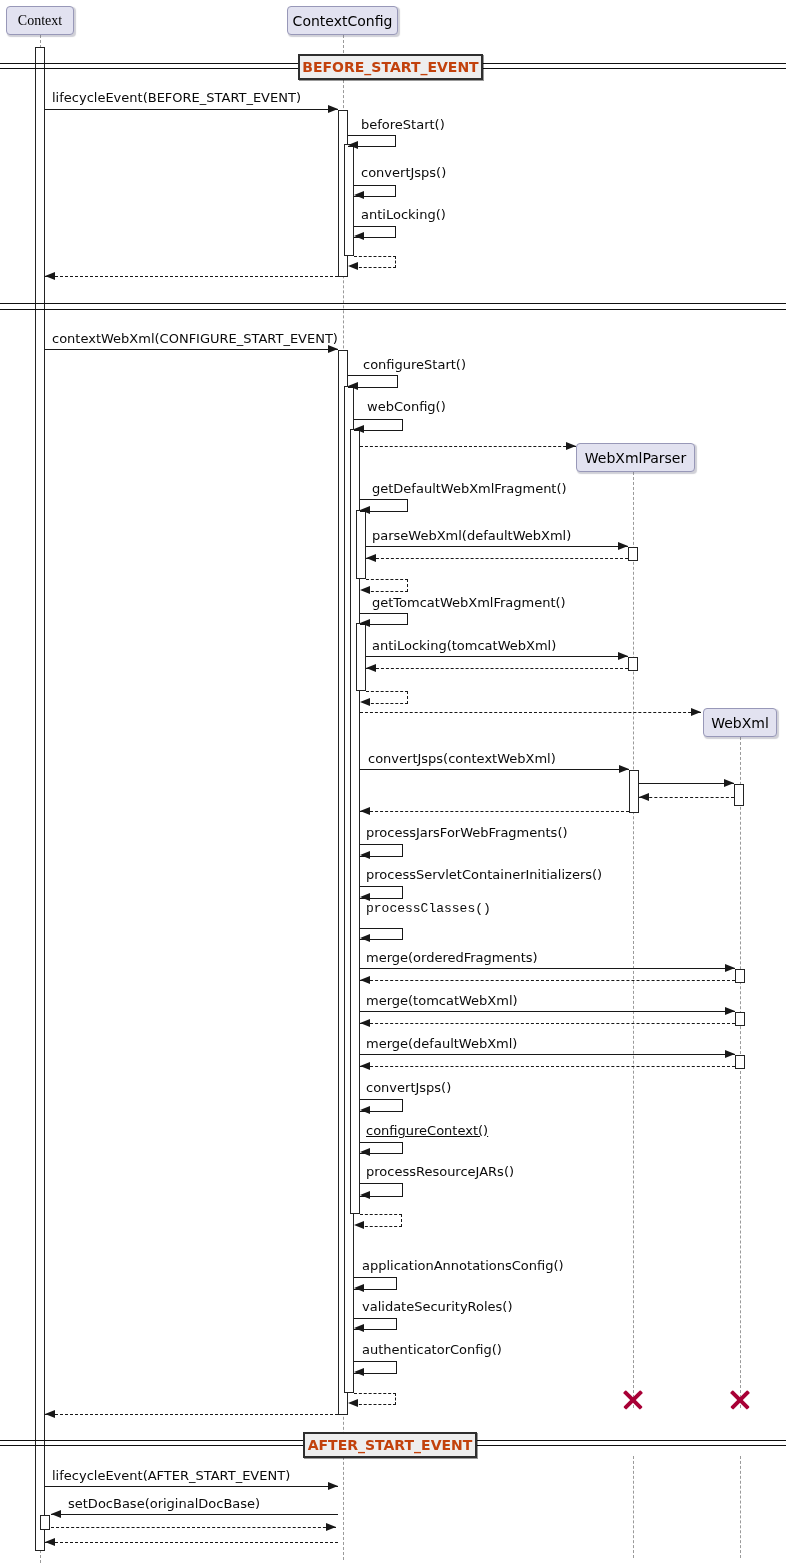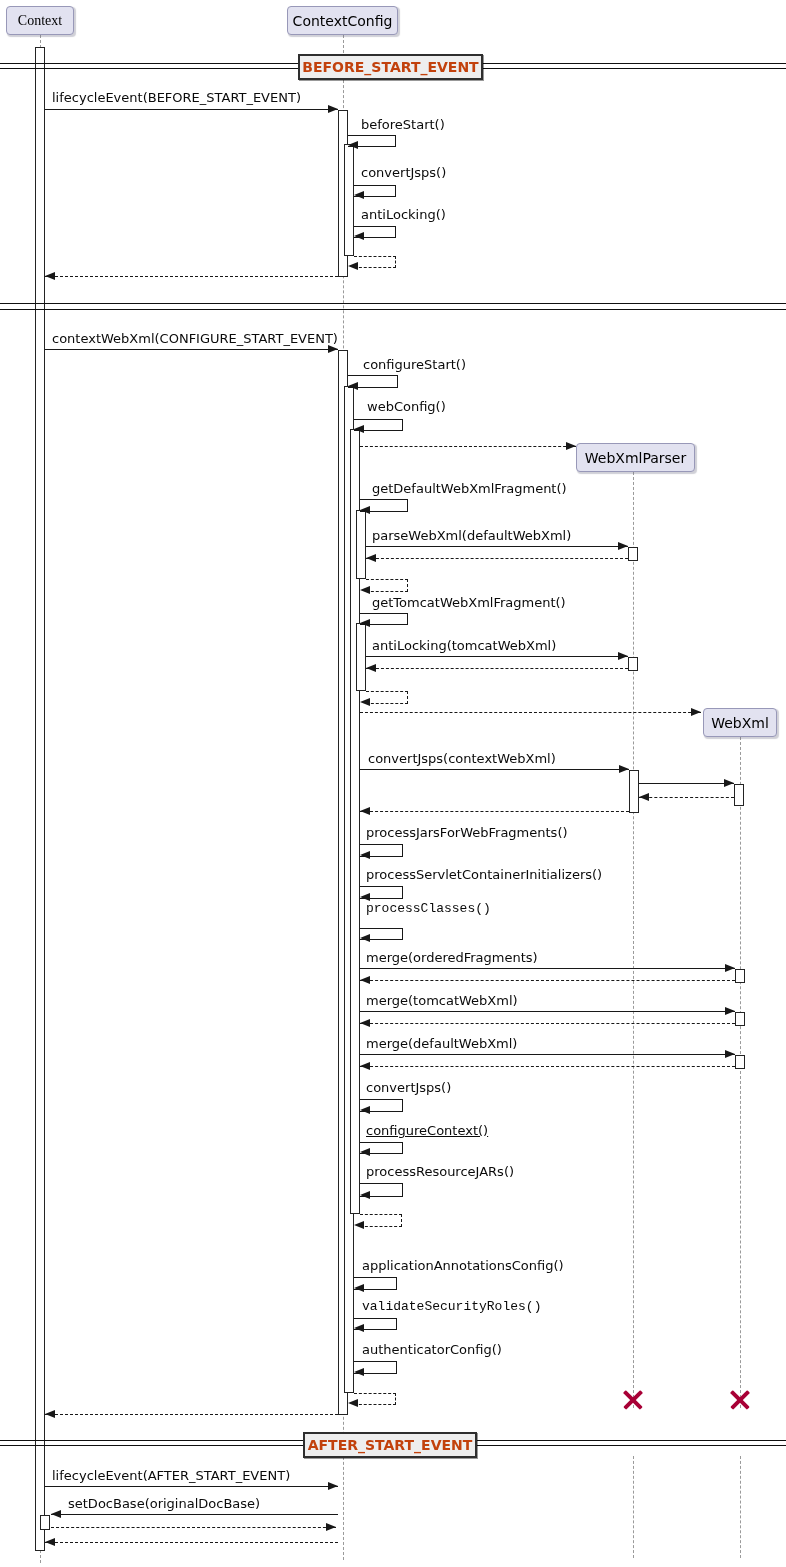--- a/index.html
+++ b/index.html
@@ -183,21 +183,21 @@
     <div class="selfcall" style="left: 360px; top: 1183px; width: 42px; height: 12px;"></div>
     <div class="arrow-left" style="left: 360px; top: 1191px;"></div>
     <div class="msg-label" style="left: 366px; top: 1164px;">processResourceJARs()</div>
     <div class="selfcall dashed" style="left: 360px; top: 1214px; width: 41px; height: 11px;"></div>
     <div class="arrow-left" style="left: 354px; top: 1221px;"></div>
     <div class="selfcall" style="left: 354px; top: 1277px; width: 42px; height: 11px;"></div>
     <div class="arrow-left" style="left: 354px; top: 1284px;"></div>
     <div class="msg-label" style="left: 362px; top: 1258px;">applicationAnnotationsConfig()</div>
     <div class="selfcall" style="left: 354px; top: 1318px; width: 42px; height: 10px;"></div>
     <div class="arrow-left" style="left: 354px; top: 1324px;"></div>
-    <div class="msg-label" style="left: 362px; top: 1299px; font-family: Liberation Mono, monospace;">validateSecurityRoles()</div>
+    <div class="msg-label" style="left: 362px; top: 1299px;">validateSecurityRoles()</div>
     <div class="selfcall" style="left: 354px; top: 1361px; width: 42px; height: 11px;"></div>
     <div class="arrow-left" style="left: 354px; top: 1368px;"></div>
     <div class="msg-label" style="left: 362px; top: 1342px;">authenticatorConfig()</div>
     <div class="selfcall dashed" style="left: 354px; top: 1393px; width: 41px; height: 10px;"></div>
     <div class="arrow-left" style="left: 348px; top: 1399px;"></div>
     <div class="xmark" style="left: 621px; top: 1388px;"></div>
     <div class="xmark" style="left: 728px; top: 1388px;"></div>
   </div>
 
 </body></html>

